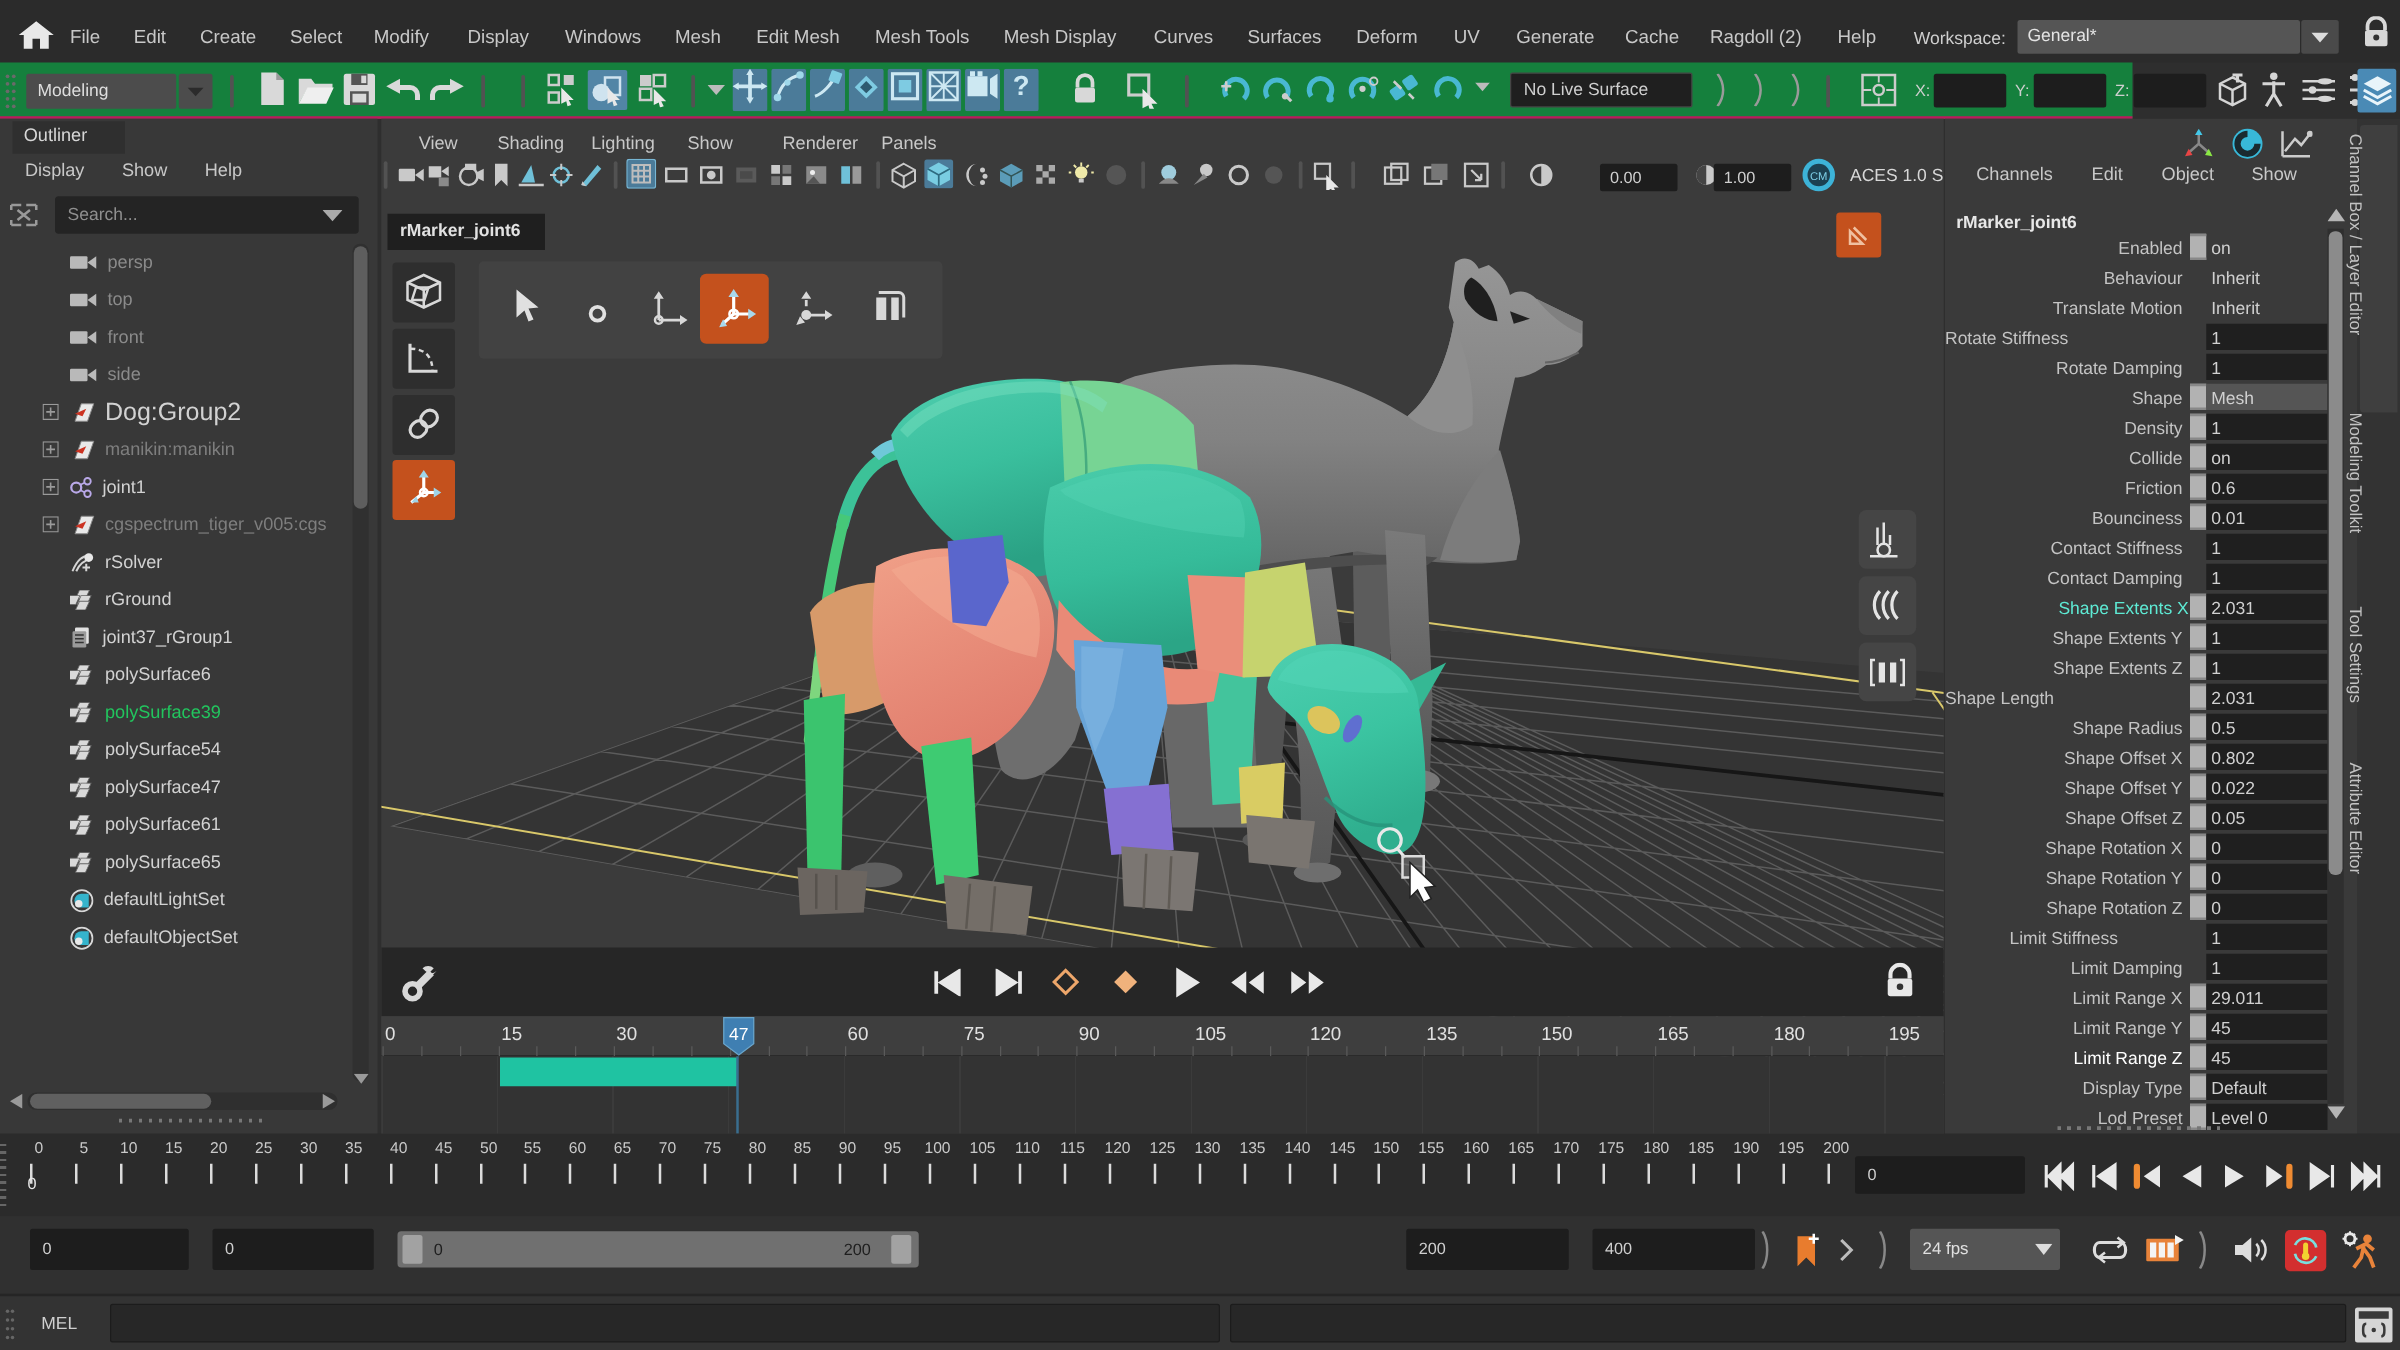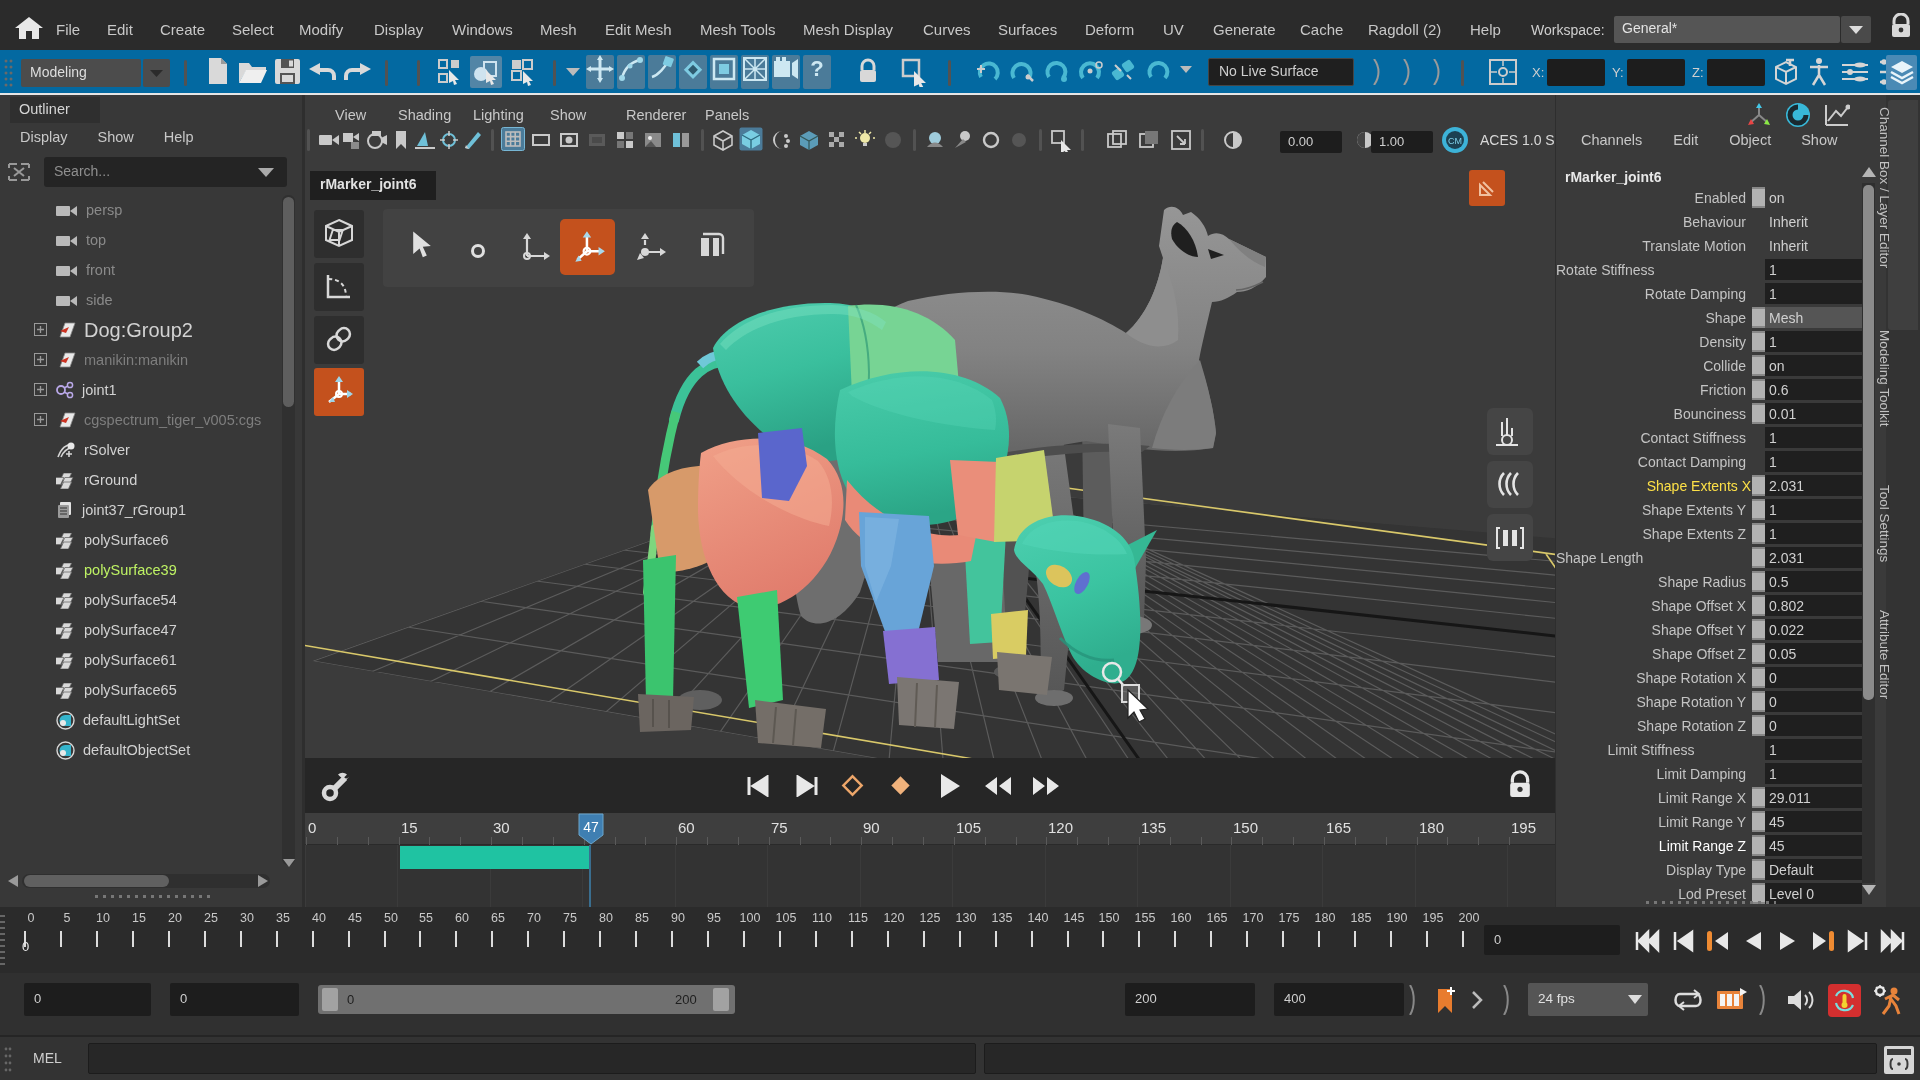--- a/index.html
+++ b/index.html
@@ -41,21 +41,21 @@
         <path d="M0 0 L14 0 L7 8 Z" fill="#dcdcdc"></path>
       </svg>
     </div>
   <svg class="ab" style="left:1890px;top:13px" width="22" height="26" viewBox="0 0 22 26">
       <path d="M4 11 V8 a7 7 0 0 1 14 0 v3" fill="none" stroke="#d8d8d8" stroke-width="3"></path>
       <rect x="2" y="11" width="18" height="13" rx="2" fill="#d8d8d8"></rect>
       <circle cx="11" cy="17" r="2.4" fill="#333"></circle>
     </svg>
 </div>
 
-<div class="ab" style="left:0;top:50px;width:1920px;height:45px;background:#0369a1;border-bottom:2px solid #e5e5e5">
+<div class="ab" style="left:0;top:50px;width:1706px;height:45px;background:#15803d;border-bottom:2px solid #be185d">
   <svg class="ab" style="left:3px;top:8px" width="10" height="30">
       <g fill="#6a6a6a">
         <circle cx="3" cy="3" r="1.5"></circle>
         <circle cx="8" cy="3" r="1.5"></circle>
         <circle cx="3" cy="9" r="1.5"></circle>
         <circle cx="8" cy="9" r="1.5"></circle>
         <circle cx="3" cy="15" r="1.5"></circle>
         <circle cx="8" cy="15" r="1.5"></circle>
         <circle cx="3" cy="21" r="1.5"></circle>
         <circle cx="8" cy="21" r="1.5"></circle>
@@ -383,21 +383,21 @@
       </div>
       <div class="ab" style="left:56px;top:462px;height:26px;display:flex;align-items:center;gap:8px">
         <span><svg width="20" height="16" viewBox="0 0 20 16" style="vertical-align:middle">
             <g fill="#d9d9d9" stroke="#666" stroke-width="0.7">
               <rect x="6" y="0" width="8" height="7" transform="skewX(-25)" transform-origin="10 3.5"></rect>
               <rect x="2" y="4.5" width="8" height="7" transform="skewX(-25)"></rect>
               <rect x="11" y="4.5" width="8" height="7" transform="skewX(-25)"></rect>
               <rect x="6" y="9" width="8" height="7" transform="skewX(-25)" transform-origin="10 12.5"></rect>
             </g>
           </svg></span>
-        <span style="color:#bef264;font-size:14.5px;white-space:nowrap">polySurface39</span>
+        <span style="color:#22c55e;font-size:14.5px;white-space:nowrap">polySurface39</span>
       </div>
       <div class="ab" style="left:56px;top:492px;height:26px;display:flex;align-items:center;gap:8px">
         <span><svg width="20" height="16" viewBox="0 0 20 16" style="vertical-align:middle">
             <g fill="#d9d9d9" stroke="#666" stroke-width="0.7">
               <rect x="6" y="0" width="8" height="7" transform="skewX(-25)" transform-origin="10 3.5"></rect>
               <rect x="2" y="4.5" width="8" height="7" transform="skewX(-25)"></rect>
               <rect x="11" y="4.5" width="8" height="7" transform="skewX(-25)"></rect>
               <rect x="6" y="9" width="8" height="7" transform="skewX(-25)" transform-origin="10 12.5"></rect>
             </g>
           </svg></span>
@@ -970,21 +970,21 @@
       <div class="ab" style="left:0px;top:311px;width:190px;text-align:right;color:#c4c4c4;font-size:14px">Bounciness</div>
       <div class="ab" style="left:196px;top:308px;width:13px;height:21px;background:#b2b2b2;border-top:2px solid #888;border-bottom:2px solid #888"></div>
       <div class="ab" style="left:209px;top:308px;width:97px;height:21px;background:#1f1f1f"></div>
       <div class="ab" style="left:213px;top:311px;color:#d0d0d0;font-size:14px">0.01</div>
       <div class="ab" style="left:0px;top:335px;width:190px;text-align:right;color:#c4c4c4;font-size:14px">Contact Stiffness</div>
       <div class="ab" style="left:209px;top:332px;width:97px;height:21px;background:#1f1f1f"></div>
       <div class="ab" style="left:213px;top:335px;color:#d0d0d0;font-size:14px">1</div>
       <div class="ab" style="left:0px;top:359px;width:190px;text-align:right;color:#c4c4c4;font-size:14px">Contact Damping</div>
       <div class="ab" style="left:209px;top:356px;width:97px;height:21px;background:#1f1f1f"></div>
       <div class="ab" style="left:213px;top:359px;color:#d0d0d0;font-size:14px">1</div>
-      <div class="ab" style="left:5px;top:383px;width:190px;text-align:right;color:#fde047;font-size:14px">Shape Extents X</div>
+      <div class="ab" style="left:5px;top:383px;width:190px;text-align:right;color:#5eead4;font-size:14px">Shape Extents X</div>
       <div class="ab" style="left:196px;top:380px;width:13px;height:21px;background:#b2b2b2;border-top:2px solid #888;border-bottom:2px solid #888"></div>
       <div class="ab" style="left:209px;top:380px;width:97px;height:21px;background:#1f1f1f"></div>
       <div class="ab" style="left:213px;top:383px;color:#d0d0d0;font-size:14px">2.031</div>
       <div class="ab" style="left:0px;top:407px;width:190px;text-align:right;color:#c4c4c4;font-size:14px">Shape Extents Y</div>
       <div class="ab" style="left:196px;top:404px;width:13px;height:21px;background:#b2b2b2;border-top:2px solid #888;border-bottom:2px solid #888"></div>
       <div class="ab" style="left:209px;top:404px;width:97px;height:21px;background:#1f1f1f"></div>
       <div class="ab" style="left:213px;top:407px;color:#d0d0d0;font-size:14px">1</div>
       <div class="ab" style="left:0px;top:431px;width:190px;text-align:right;color:#c4c4c4;font-size:14px">Shape Extents Z</div>
       <div class="ab" style="left:196px;top:428px;width:13px;height:21px;background:#b2b2b2;border-top:2px solid #888;border-bottom:2px solid #888"></div>
       <div class="ab" style="left:209px;top:428px;width:97px;height:21px;background:#1f1f1f"></div>

